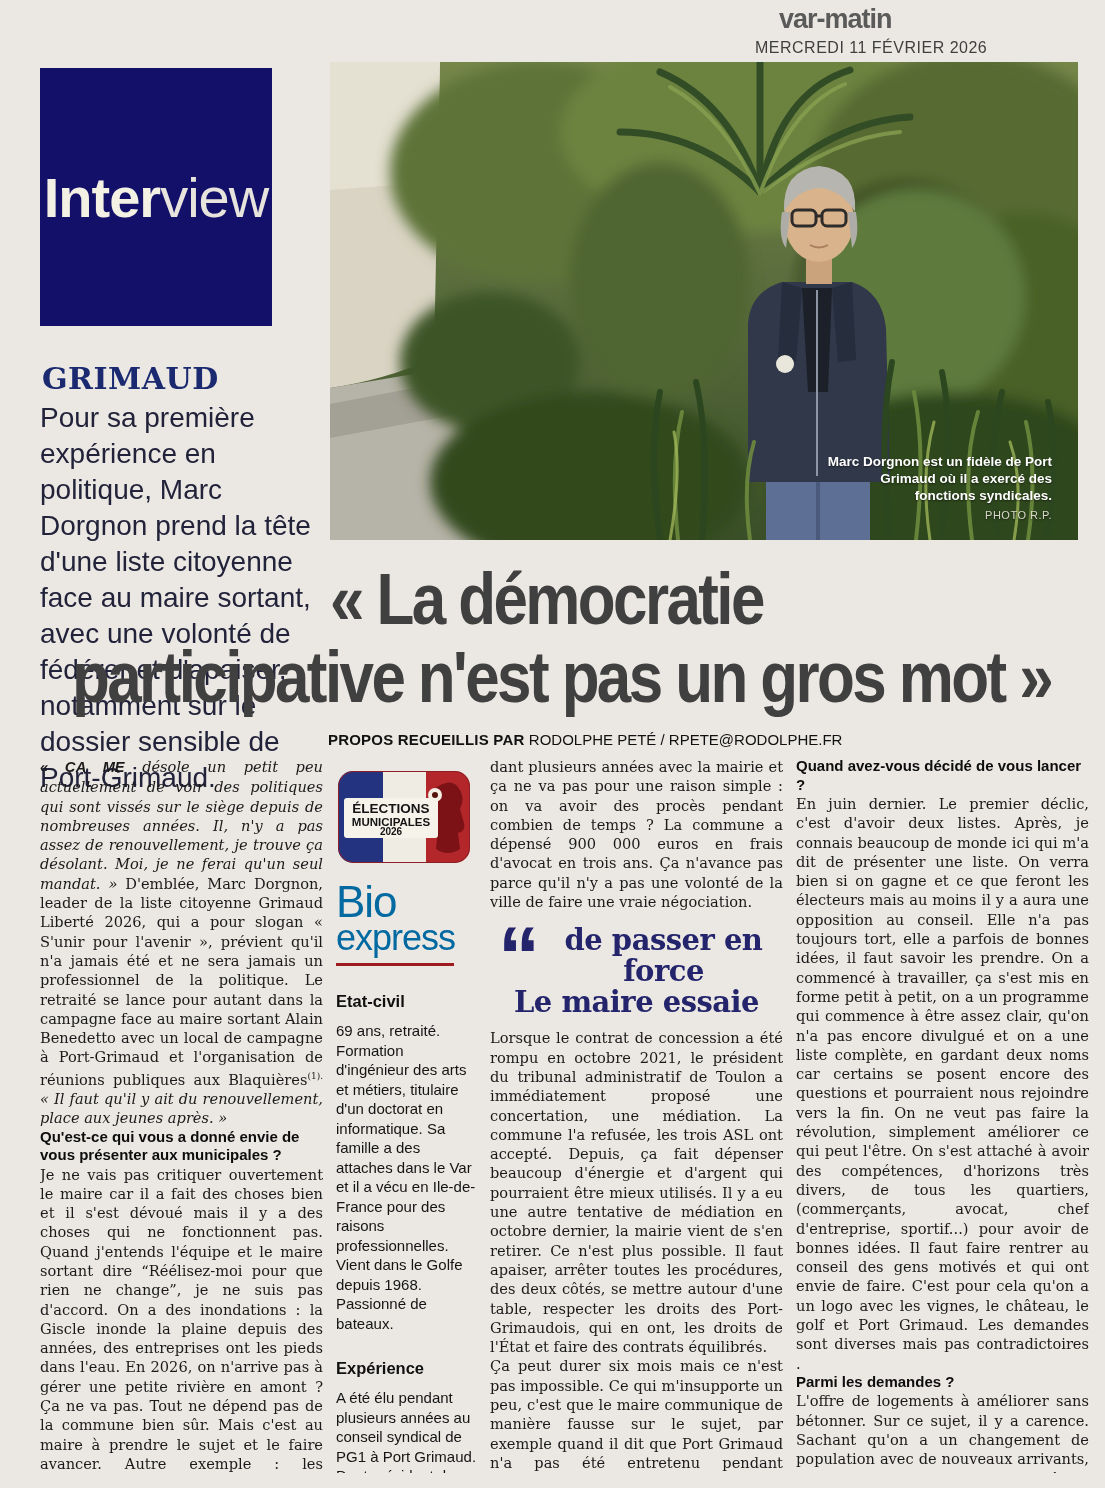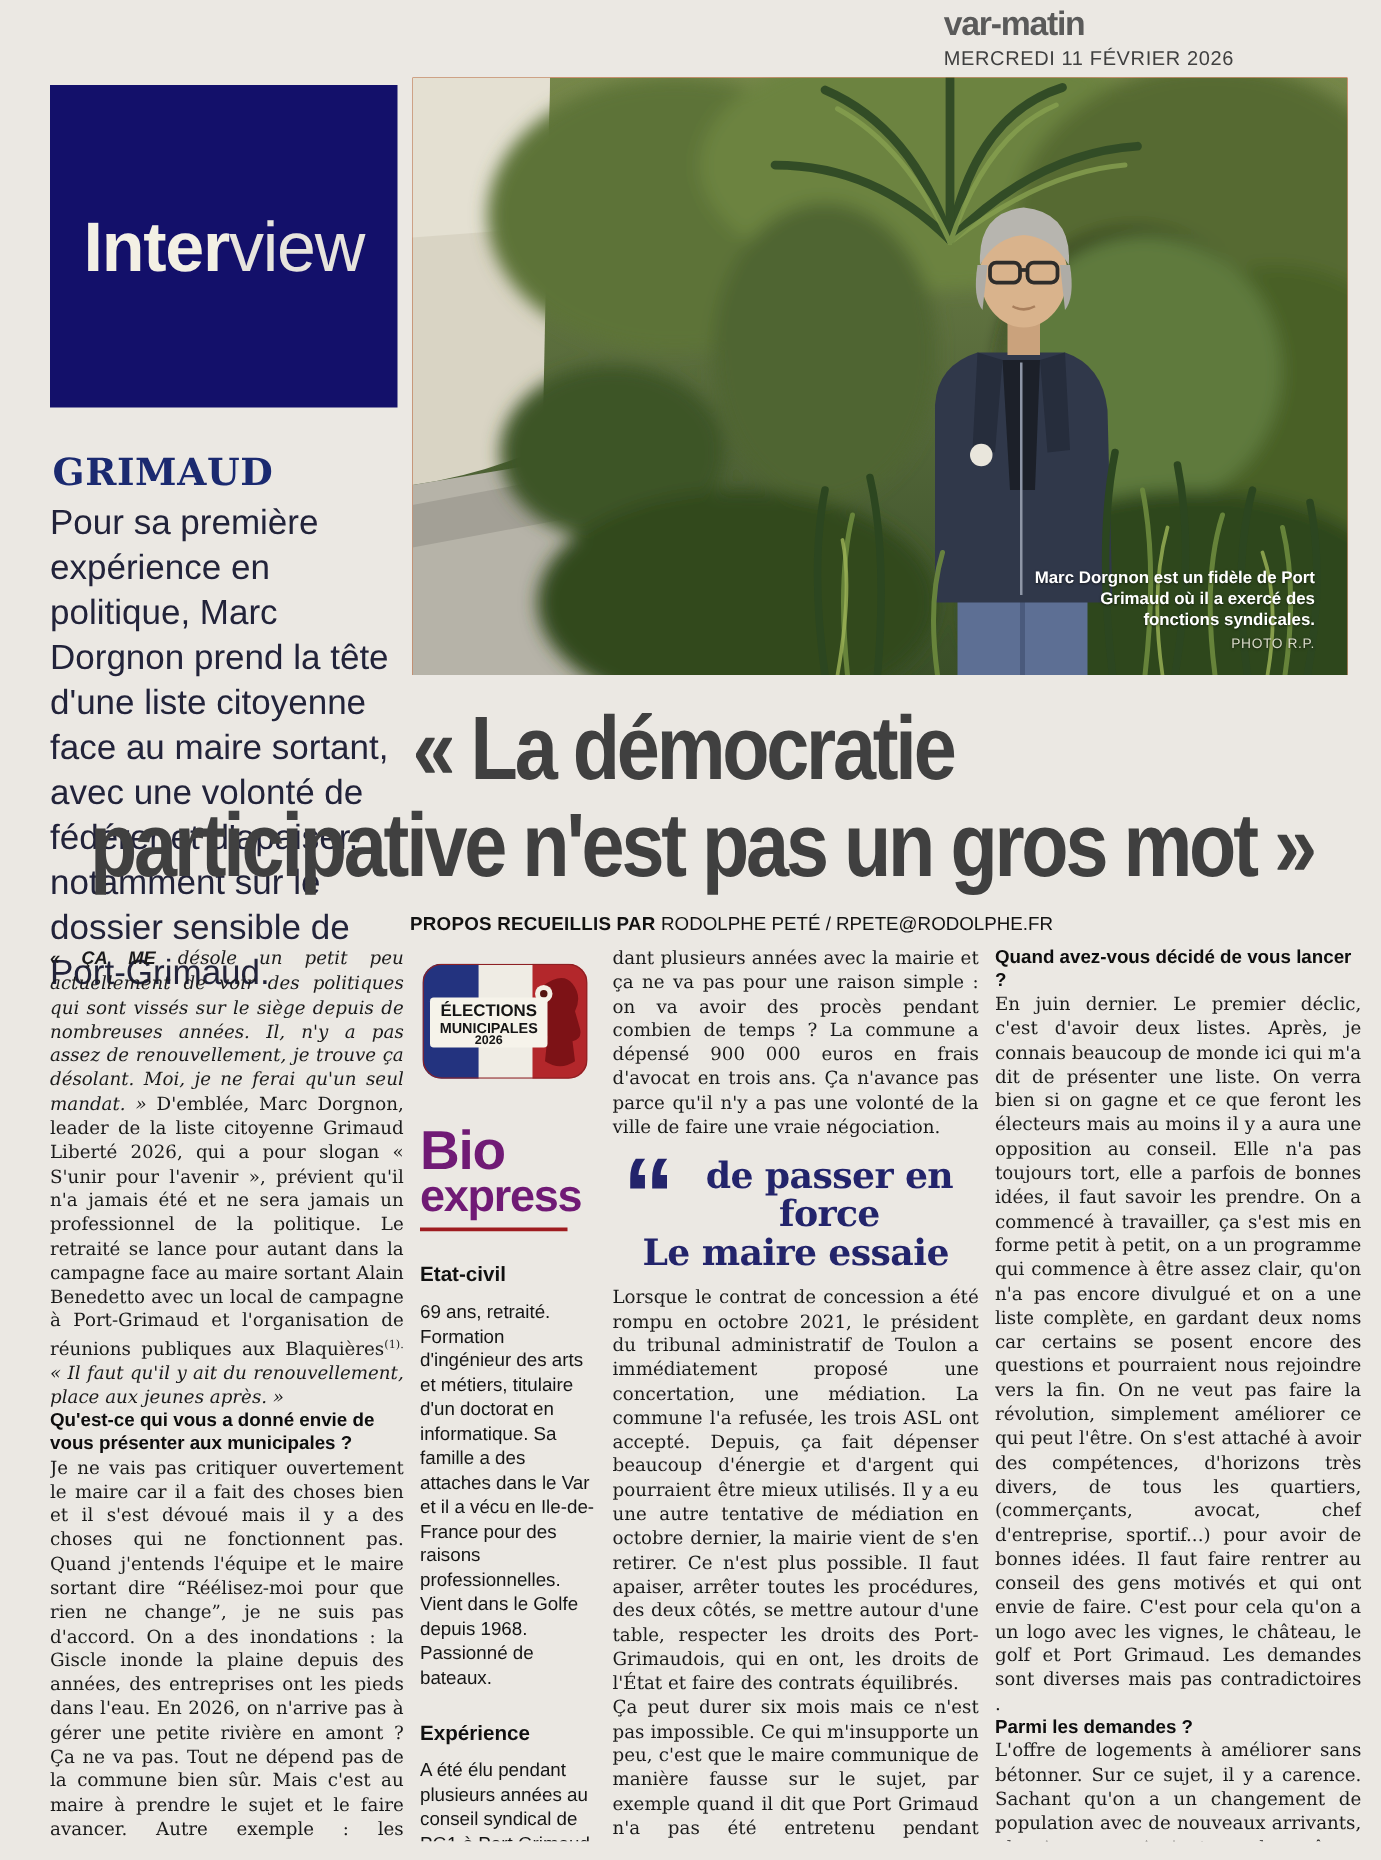--- a/index.html
+++ b/index.html
@@ -1,25 +1,25 @@
 <!DOCTYPE html>
 <html lang="fr"><head>
 <meta charset="utf-8">
 <style>
   html,body{margin:0;padding:0;}
   body{background:#dcd9d4;font-family:"Liberation Sans",sans-serif;}
   .page{position:relative;width:1105px;height:1488px;margin:0 auto;background:#ebe8e3;overflow:hidden;}
 
   
   .masthead{position:absolute;left:755px;top:4px;color:#4a4a4a;}
-  .brand{font-size:27px;font-weight:800;letter-spacing:-1px;color:#5a5a5a;font-family:"Liberation Sans",sans-serif;}
+  .brand{font-size:27px;font-weight:800;letter-spacing:-1px;color:#5a5a5a;font-family:"Liberation Sans",sans-serif;margin-left:24px;}
   .mdate{font-size:16px;color:#3f3f3f;letter-spacing:.5px;margin-top:4px;}
 
   
-  .interview-box{position:absolute;left:40px;top:68px;width:278px;height:258px;background:#13106a;display:flex;align-items:center;justify-content:center;}
+  .interview-box{position:absolute;left:40px;top:68px;width:232px;height:258px;background:#13106a;display:flex;align-items:center;justify-content:center;}
   .interview-box .txt{font-size:56px;color:#f3f0e4;letter-spacing:-1px;}
   .interview-box .b{font-weight:800;}
   .interview-box .l{font-weight:300;opacity:.95;}
 
   .kicker{position:absolute;left:42px;top:336px;font-size:30px;font-weight:800;color:#1b2a70;letter-spacing:.5px;font-family:"DejaVu Serif",serif;}
   .standfirst{position:absolute;left:40px;top:372px;width:292px;font-size:28px;line-height:36px;color:#22233a;font-weight:400;}
 
   
   .photo{position:absolute;left:330px;top:62px;width:748px;height:478px;overflow:hidden;background:#c2410c;}
   .photo svg{display:block;}
@@ -41,21 +41,21 @@
   .col{overflow:hidden;height:716px;}
   .body-txt{font-family:"DejaVu Serif",serif;font-size:14.6px;line-height:19.3px;color:#1a1a1a;text-align:justify;}
   .body-txt p{margin:0;}
   .q{font-family:"Liberation Sans",sans-serif;font-weight:800;font-size:15px;line-height:18.5px;color:#0d0d0d;margin:12px 0 3px 0;text-align:left;}
   .ital{font-style:italic;}
   .lead-in{font-style:italic;font-weight:800;font-family:"Liberation Sans",sans-serif;}
   sup{font-size:9px;}
 
   
   .badge{margin:14px 0 10px 2px;}
-  .bio-title{color:#701a75;font-weight:700;line-height:.88;margin-top:34px;}
+  .bio-title{color:#0369a1;font-weight:400;line-height:.88;margin-top:16px;}
   .bio-t1{font-size:44px;letter-spacing:-1px;}
   .bio-t2{font-size:36px;letter-spacing:-1px;}
   .bio-rule{width:118px;height:3px;background:#9e1c20;margin-top:10px;}
   .bio-h{font-size:16.5px;font-weight:800;color:#101010;margin:26px 0 10px 0;}
   .bio-p{font-size:15px;line-height:19.5px;color:#141414;}
 
   
   .pullquote{margin:14px 0 10px 0;color:#23246b;text-align:center;}
   .pq-mark{float:left;font-size:84px;line-height:50px;font-weight:800;font-family:"Liberation Sans",sans-serif;margin:6px 4px 0 8px;}
   .pq-txt{font-size:29px;line-height:31px;font-weight:800;letter-spacing:-.5px;display:block;}

